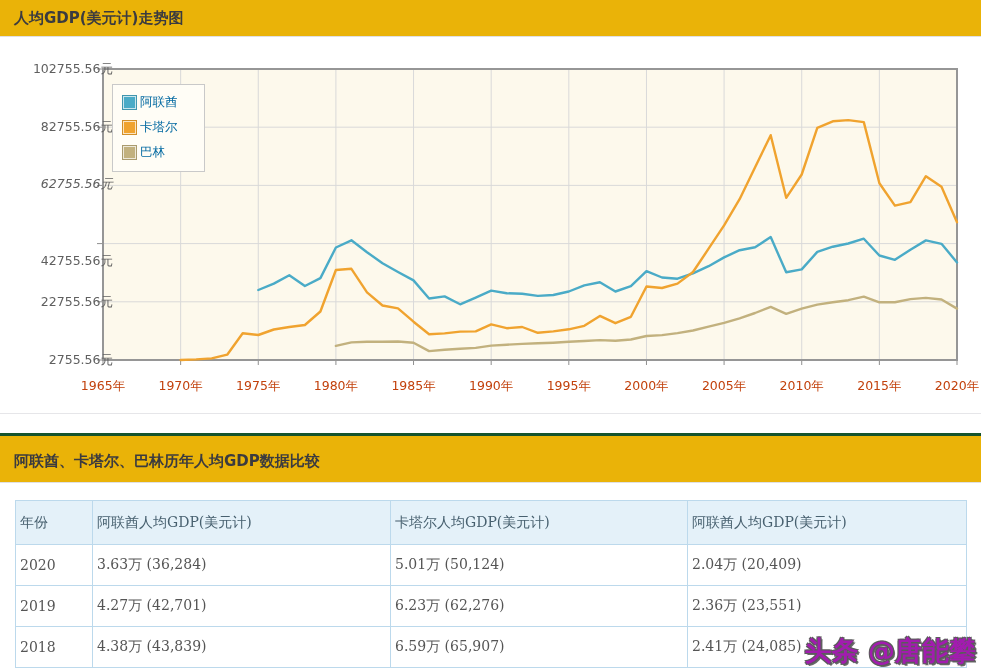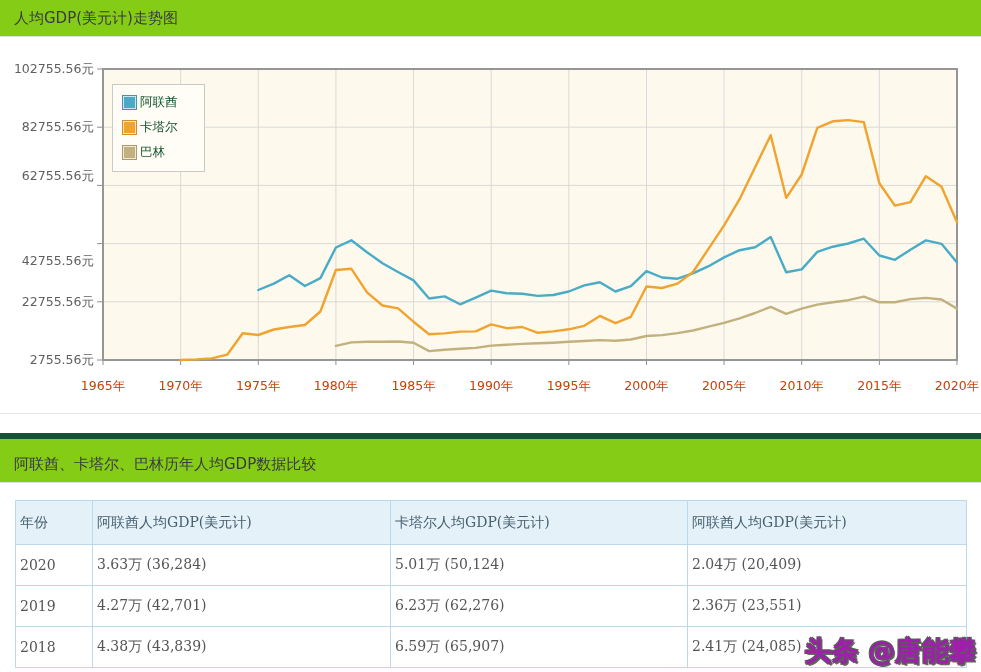--- a/index.html
+++ b/index.html
@@ -1,32 +1,32 @@
 <!DOCTYPE html>
 <html><head>
 <meta charset="utf-8">
 <style>
   html,body{margin:0;padding:0;background:#fff;}
   #app{position:relative;width:981px;height:672px;overflow:hidden;background:#fff;
        font-family:"DejaVu Sans",sans-serif;}
-  .bar{position:absolute;left:0;right:0;background:#84cc16;border-bottom:1px solid #e0e0e3;
-       font-weight:normal;font-size:15px;color:#3b3b3f;padding-left:14px;box-sizing:border-box;}
+  .bar{position:absolute;left:0;right:0;background:#eab308;border-bottom:1px solid #e0e0e3;
+       font-weight:bold;font-size:15px;color:#3b3b3f;padding-left:14px;box-sizing:border-box;}
   #title-bar{top:0;height:37px;line-height:37px;}
-  #section-bar{top:433px;height:50px;line-height:50px;border-top:6px solid #14532d;}
+  #section-bar{top:433px;height:50px;line-height:50px;border-top:3px solid #14532d;}
   #chart-card{position:absolute;top:38px;left:0;width:981px;height:375px;background:#fff;}
   #chart-bottom-divider{position:absolute;top:413px;left:0;width:981px;height:0;border-top:1px solid #e6e6e9;}
   #chart-svg{position:absolute;top:0;left:0;}
-  .ytick{position:absolute;left:0;width:94px;text-align:right;font-size:12.5px;color:#5f5f5f;margin-top:-8px;}
+  .ytick{position:absolute;left:0;width:94px;text-align:right;font-size:12.5px;color:#5f5f5f;margin-top:-8px;padding-left:19px;}
   .xtick{position:absolute;width:64px;margin-left:-32px;text-align:center;font-size:12.5px;color:#c2410c;top:340px;}
   #legend{position:absolute;left:112px;top:46px;width:93px;background:#fffdf6;border:1px solid #c9c9c9;
           padding:9px 0 2px 9px;box-sizing:border-box;}
   .legend-item{display:flex;align-items:center;margin-bottom:8px;}
   .legend-swatch{width:15px;height:15px;box-shadow:inset 0 0 0 1px rgba(255,255,255,.7);
           border:1px solid rgba(0,0,0,.12);box-sizing:border-box;flex:0 0 auto;}
-  .legend-label{margin-left:3px;font-size:12.5px;color:#14532d;white-space:nowrap;}
+  .legend-label{margin-left:3px;font-size:12.5px;color:#0369a1;white-space:nowrap;}
   #gdp-table{position:absolute;top:500px;left:15px;border-collapse:collapse;
           font-family:"DejaVu Serif",serif;font-size:14px;color:#555;table-layout:fixed;width:951px;}
   #gdp-table th{background:#e4f1f9;color:#47606f;font-weight:normal;height:43px;}
   #gdp-table th,#gdp-table td{border:1px solid #bcd9ec;padding:0 4px;text-align:left;
           overflow:hidden;white-space:nowrap;}
   #gdp-table td{height:40px;}
   #watermark{position:absolute;top:633px;right:5px;font-size:27px;font-weight:bold;color:#a21caf;
           letter-spacing:0;white-space:nowrap;z-index:5;
           text-shadow:-1px -1px 0 #5c5c5c,1px -1px 0 #5c5c5c,-1px 1px 0 #5c5c5c,
                       1px 1px 0 #5c5c5c,2px 2px 0 #6a6a6a;}
@@ -78,21 +78,21 @@
         <line x1="957" y1="31" x2="957" y2="322" stroke="#d9d9d9" stroke-width="1"></line>
         <line x1="957" y1="322" x2="957" y2="327" stroke="#8f8f8f" stroke-width="1"></line>
         <rect x="103" y="31" width="854" height="291" fill="none" stroke="#969696" stroke-width="2"></rect>
         <polyline points="258.3,252.0 273.8,245.6 289.3,237.2 304.9,248.0 320.4,240.1 335.9,209.5 351.4,202.3 367.0,214.2 382.5,225.3 398.0,234.0 413.5,242.4 429.1,260.5 444.6,258.4 460.1,266.3 475.7,259.6 491.2,252.6 506.7,255.2 522.2,255.8 537.8,257.9 553.3,257.0 568.8,253.5 584.3,247.4 599.9,244.2 615.4,253.5 630.9,248.2 646.5,233.1 662.0,239.5 677.5,240.7 693.0,235.4 708.6,228.2 724.1,219.4 739.6,212.2 755.1,209.3 770.7,199.1 786.2,234.3 801.7,231.4 817.3,213.9 832.8,208.7 848.3,205.5 863.8,200.7 879.4,217.5 894.9,221.8 910.4,211.7 925.9,202.4 941.5,205.8 957.0,224.4" fill="none" stroke="#4aabc7" stroke-width="2.4" stroke-linejoin="round" stroke-linecap="round"></polyline>
         <polyline points="180.6,322.0 196.2,321.4 211.7,320.4 227.2,316.7 242.7,295.3 258.3,297.0 273.8,291.5 289.3,289.0 304.9,287.0 320.4,273.5 335.9,232.0 351.4,230.8 367.0,254.4 382.5,267.5 398.0,270.4 413.5,283.7 429.1,296.3 444.6,295.4 460.1,293.6 475.7,293.4 491.2,286.4 506.7,290.2 522.2,289.0 537.8,294.8 553.3,293.4 568.8,291.3 584.3,287.8 599.9,277.9 615.4,285.2 630.9,278.8 646.5,248.5 662.0,250.0 677.5,245.6 693.0,234.0 708.6,210.7 724.1,187.4 739.6,161.2 755.1,129.2 770.7,97.2 786.2,159.8 801.7,136.5 817.3,89.9 832.8,83.3 848.3,82.1 863.8,84.1 879.4,145.2 894.9,167.6 910.4,164.1 925.9,138.2 941.5,148.8 957.0,184.2" fill="none" stroke="#f0a32f" stroke-width="2.4" stroke-linejoin="round" stroke-linecap="round"></polyline>
         <polyline points="335.9,307.9 351.4,304.4 367.0,303.8 382.5,303.8 398.0,303.5 413.5,304.7 429.1,313.1 444.6,311.7 460.1,310.8 475.7,309.9 491.2,307.6 506.7,306.7 522.2,305.9 537.8,305.3 553.3,304.7 568.8,303.8 584.3,303.0 599.9,302.1 615.4,302.7 630.9,301.5 646.5,298.0 662.0,297.1 677.5,295.1 693.0,292.5 708.6,288.7 724.1,284.9 739.6,280.3 755.1,275.0 770.7,268.9 786.2,275.9 801.7,270.7 817.3,266.6 832.8,264.3 848.3,262.2 863.8,258.7 879.4,264.3 894.9,264.3 910.4,261.1 925.9,259.9 941.5,261.5 957.0,270.6" fill="none" stroke="#c2b17e" stroke-width="2.4" stroke-linejoin="round" stroke-linecap="round"></polyline>
       </svg>
     <div id="y-axis-labels">
         <div class="ytick" style="top: 31px;">102755.56元</div>
         <div class="ytick" style="top: 89.2px;">82755.56元</div>
-        <div class="ytick" style="top: 138px;">62755.56元</div>
+        <div class="ytick" style="top: 146px; font-style: italic;">62755.56元</div>
         <div class="ytick" style="top: 223px; text-align: right;">42755.56元</div>
         <div class="ytick" style="top: 263.8px;">22755.56元</div>
         <div class="ytick" style="top: 322px;">2755.56元</div>
       </div>
     <div id="x-axis-labels">
         <div class="xtick" style="left: 103px;">1965年</div>
         <div class="xtick" style="left: 180.636px;">1970年</div>
         <div class="xtick" style="left: 258.273px;">1975年</div>
         <div class="xtick" style="left: 335.909px;">1980年</div>
         <div class="xtick" style="left: 413.545px;">1985年</div>

